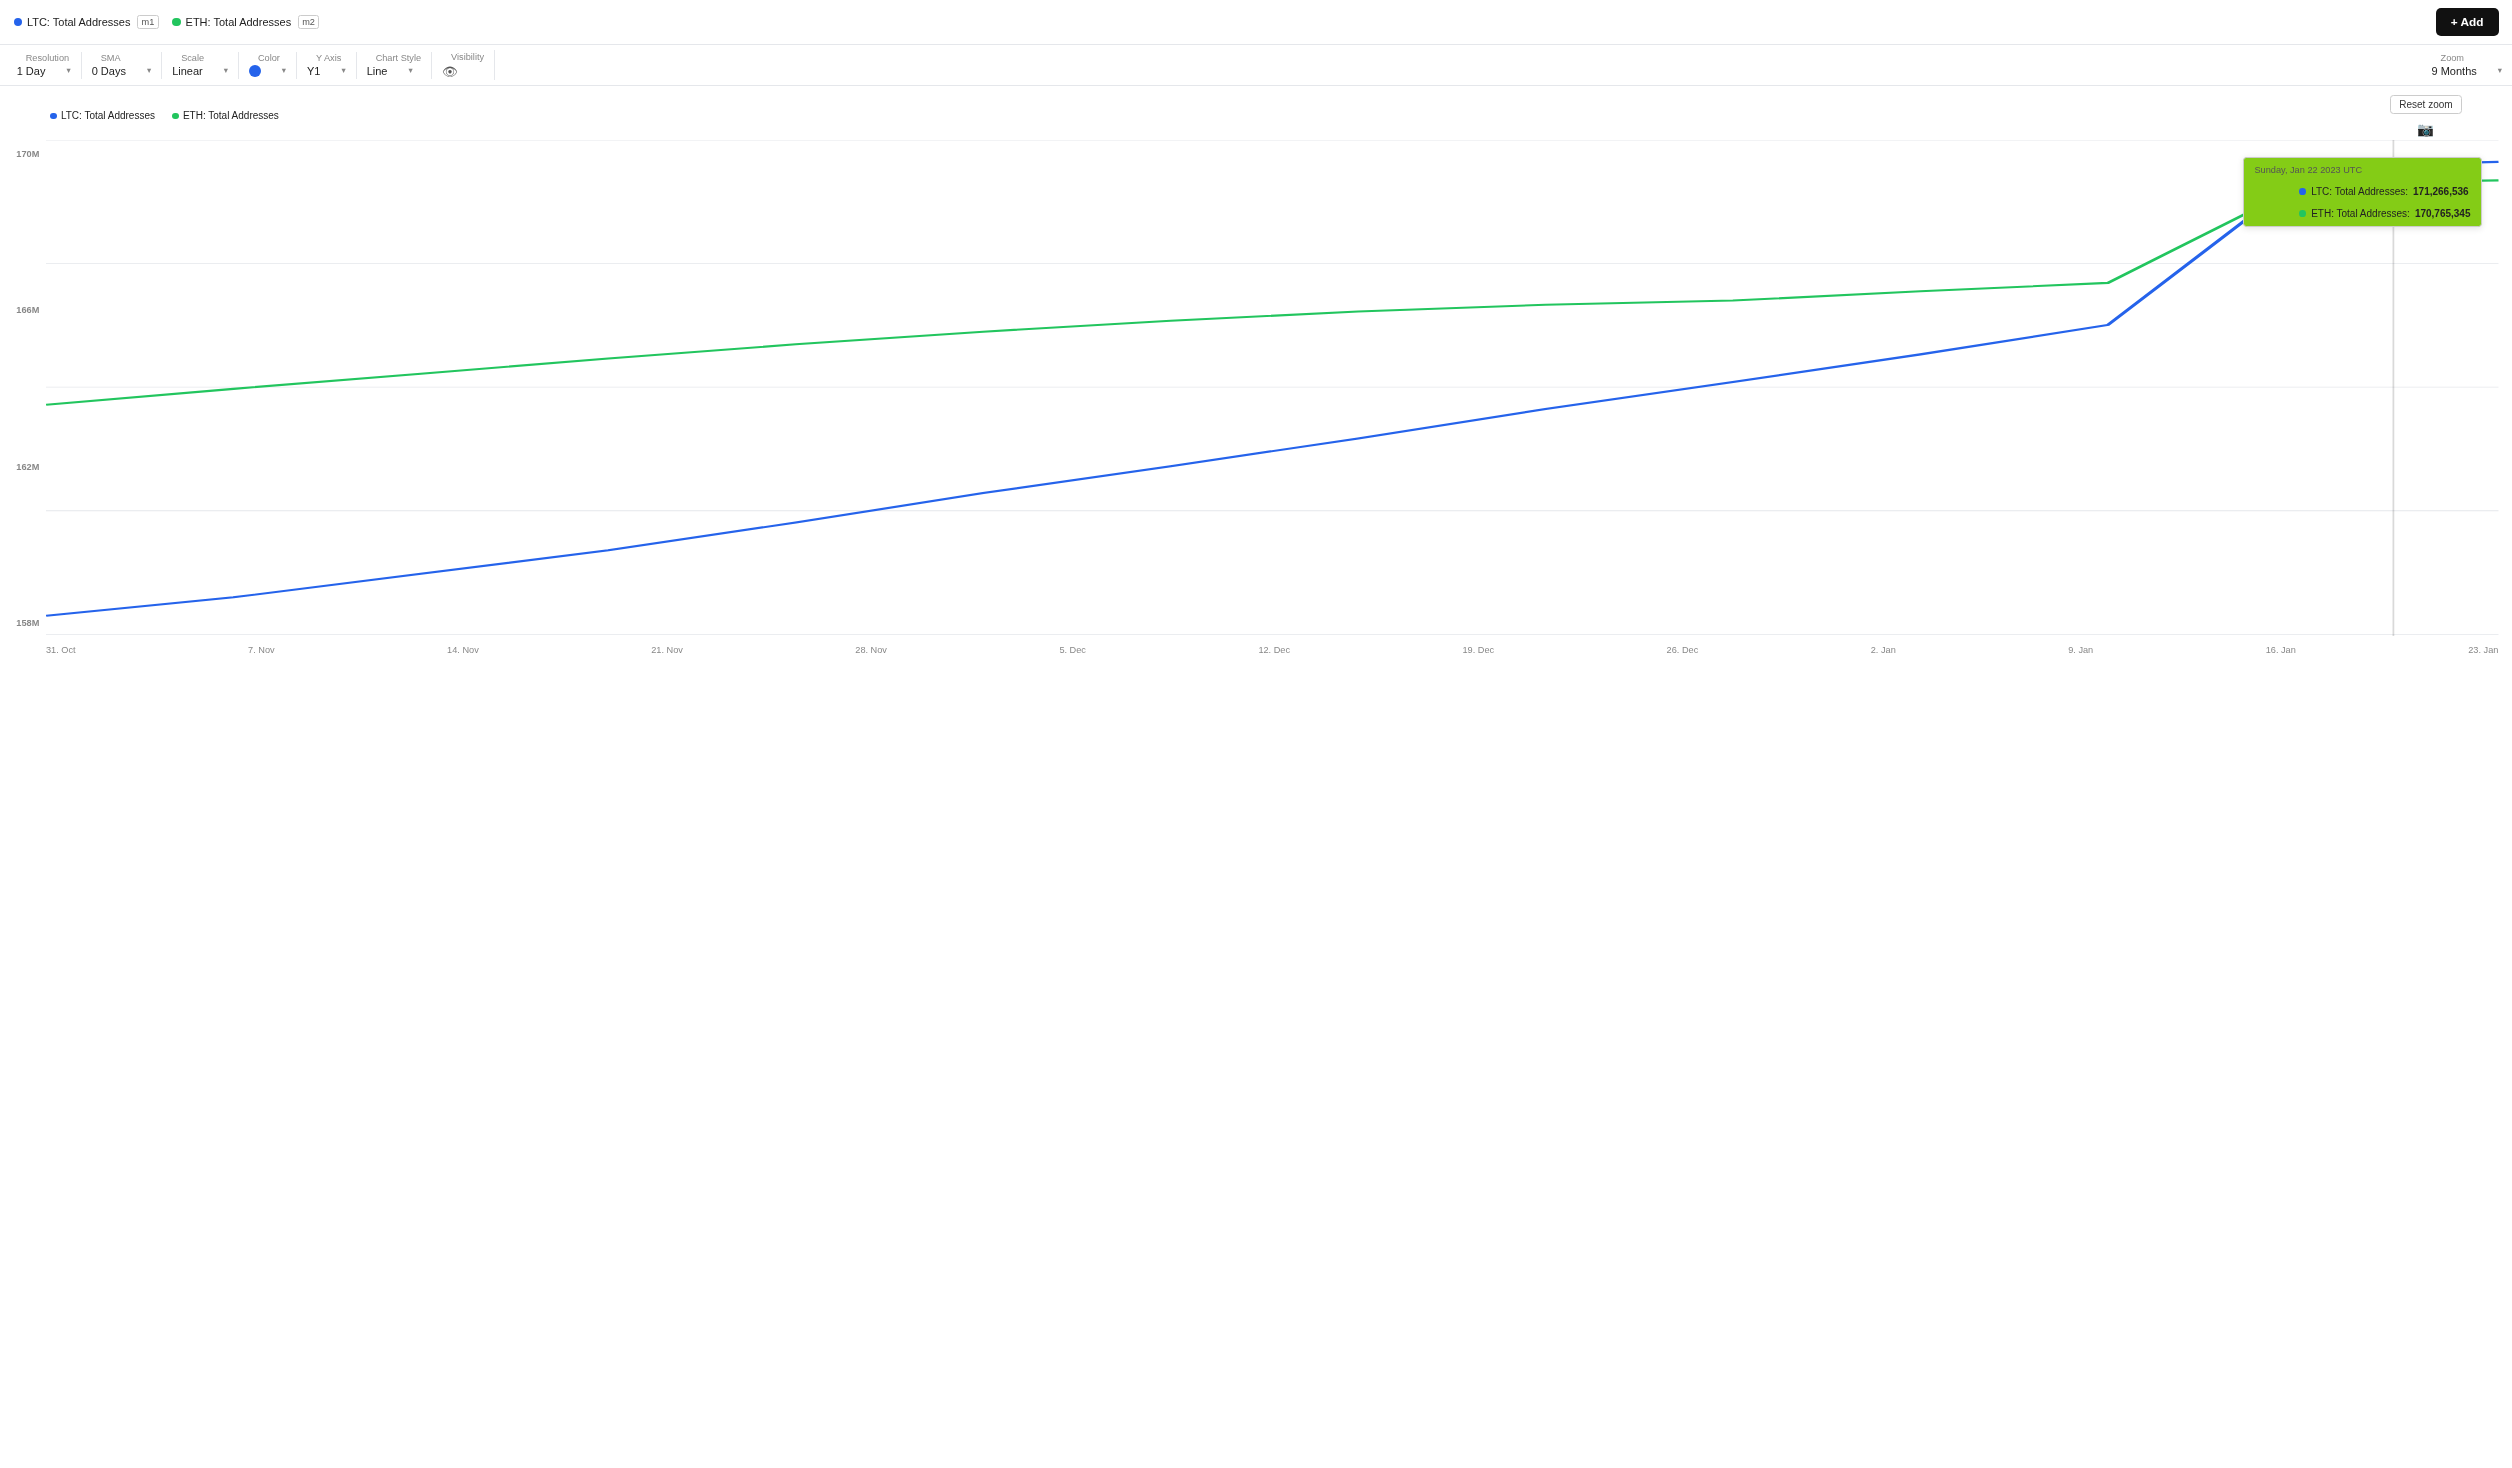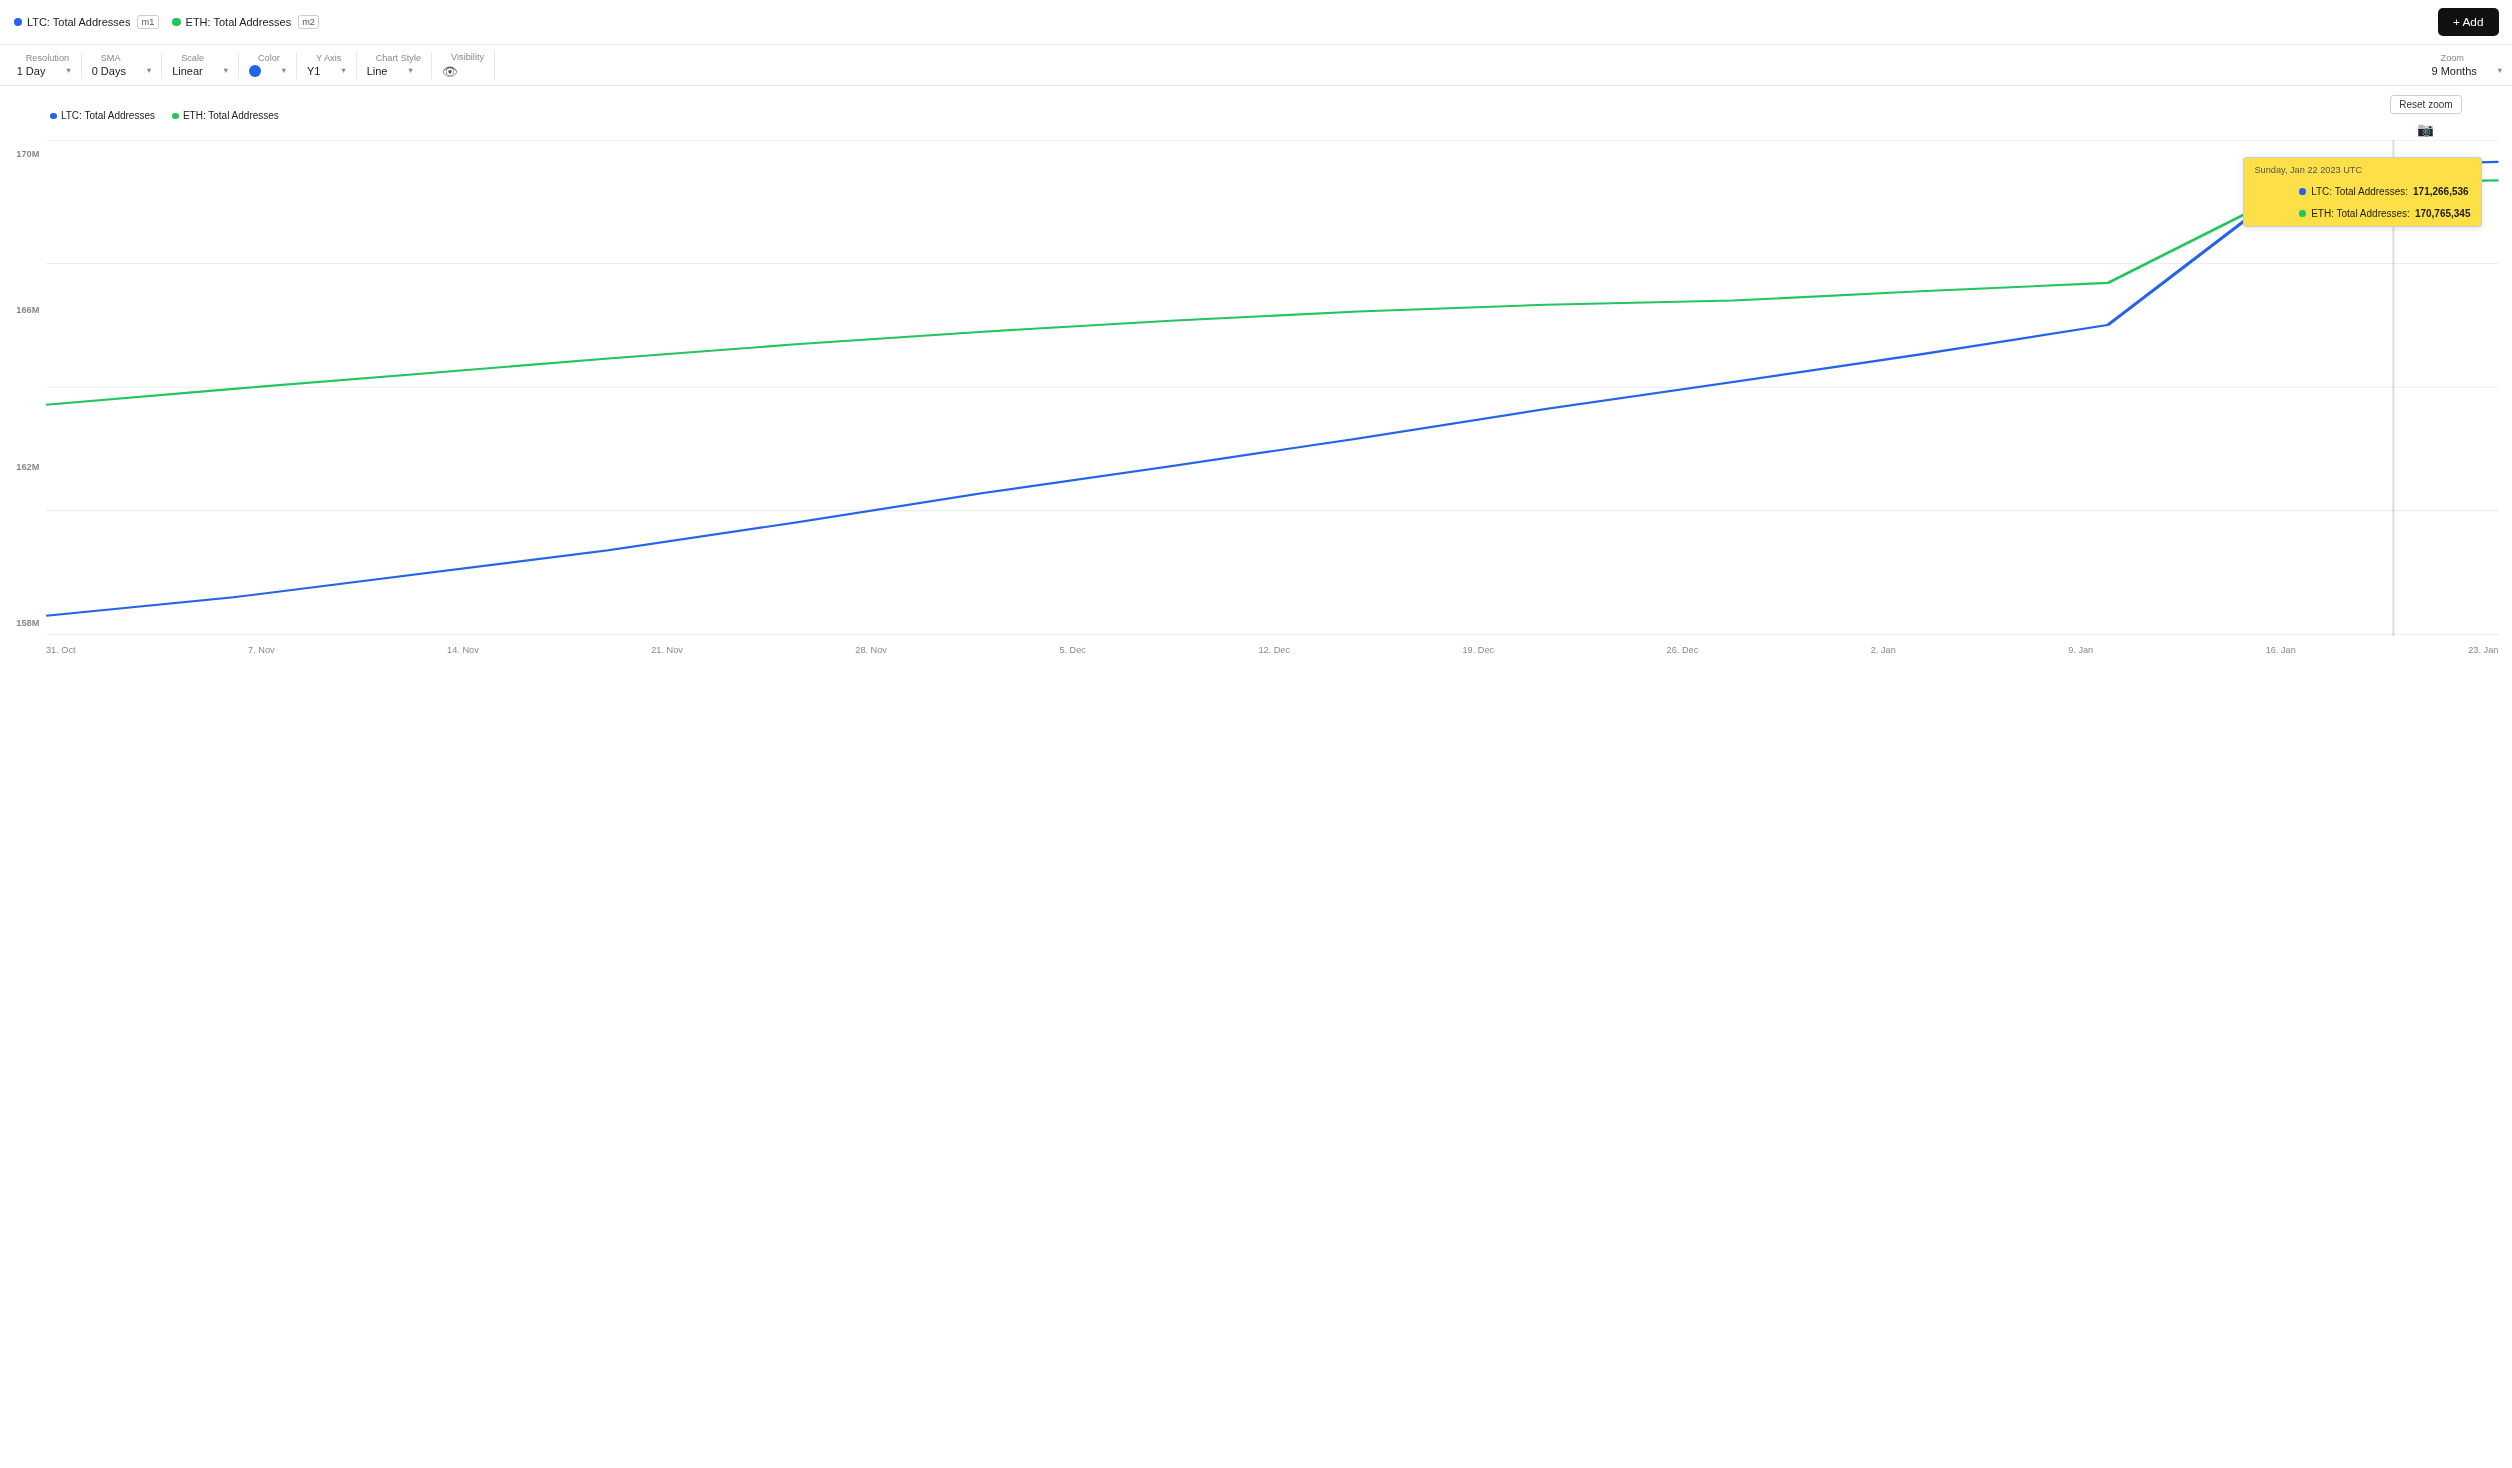--- a/index.html
+++ b/index.html
@@ -11,21 +11,21 @@
     }
     .legend-items { display: flex; align-items: center; gap: 13.5px; }
     .legend-item { display: flex; align-items: center; gap: 5px; font-size: 11px; font-weight: 500; }
     .legend-dot { width: 8.4px; height: 8.4px; border-radius: 50%; }
     .legend-badge {
       font-size: 9.2px; border: 0.8px solid #ccc; border-radius: 2.5px;
       padding: 0.8px 3.4px; color: #555; font-weight: 400; margin-left: 1.7px;
     }
     .add-button {
       background: #111; color: #fff; border: none; border-radius: 5px;
-      padding: 6.7px 15px; font-size: 11.8px; font-weight: 400; cursor: pointer;
+      padding: 6.7px 15px; font-size: 11.8px; font-weight: 700; cursor: pointer;
       display: flex; align-items: flex-end; gap: 5px;
     }
 
     .toolbar {
       display: flex; align-items: center; gap: 0;
       padding: 5px 0 5px 6.7px; border-bottom: 0.8px solid #e5e7eb;
     }
     .toolbar-group {
       display: flex; flex-direction: column; padding: 1.7px 10px;
       border-right: 0.8px solid #e5e7eb;
@@ -71,21 +71,21 @@
     }
 
     .x-axis-labels {
       position: absolute; left: 46px; right: 13.5px; bottom: 0; height: 23.5px;
       display: flex; align-items: center; justify-content: space-between;
     }
     .x-label { font-size: 9.2px; color: #888; }
 
     .tooltip {
       position: absolute; right: 50px; top: 38px;
-      background: #fde047; border: 0.8px solid #ccc; border-radius: 3.4px;
+      background: #84cc16; border: 0.8px solid #ccc; border-radius: 3.4px;
       padding: 6.7px 10px; font-size: 10px; box-shadow: 0 1.7px 6.7px rgba(0,0,0,0.1);
       white-space: nowrap; z-index: 10;
     }
     .tooltip-date { color: #555; margin-bottom: 3.4px; font-size: 9.2px; }
     .tooltip-row { display: flex; align-items: center; gap: 5px; margin-top: 11px; padding-left: 45px; }
     .tooltip-dot { width: 6.7px; height: 6.7px; border-radius: 50%; flex-shrink: 0; }
     .tooltip-value { font-weight: 700; }
 
     .watermark {
       position: absolute; left: 50%; top: 50%; transform: translate(-50%, -50%);

